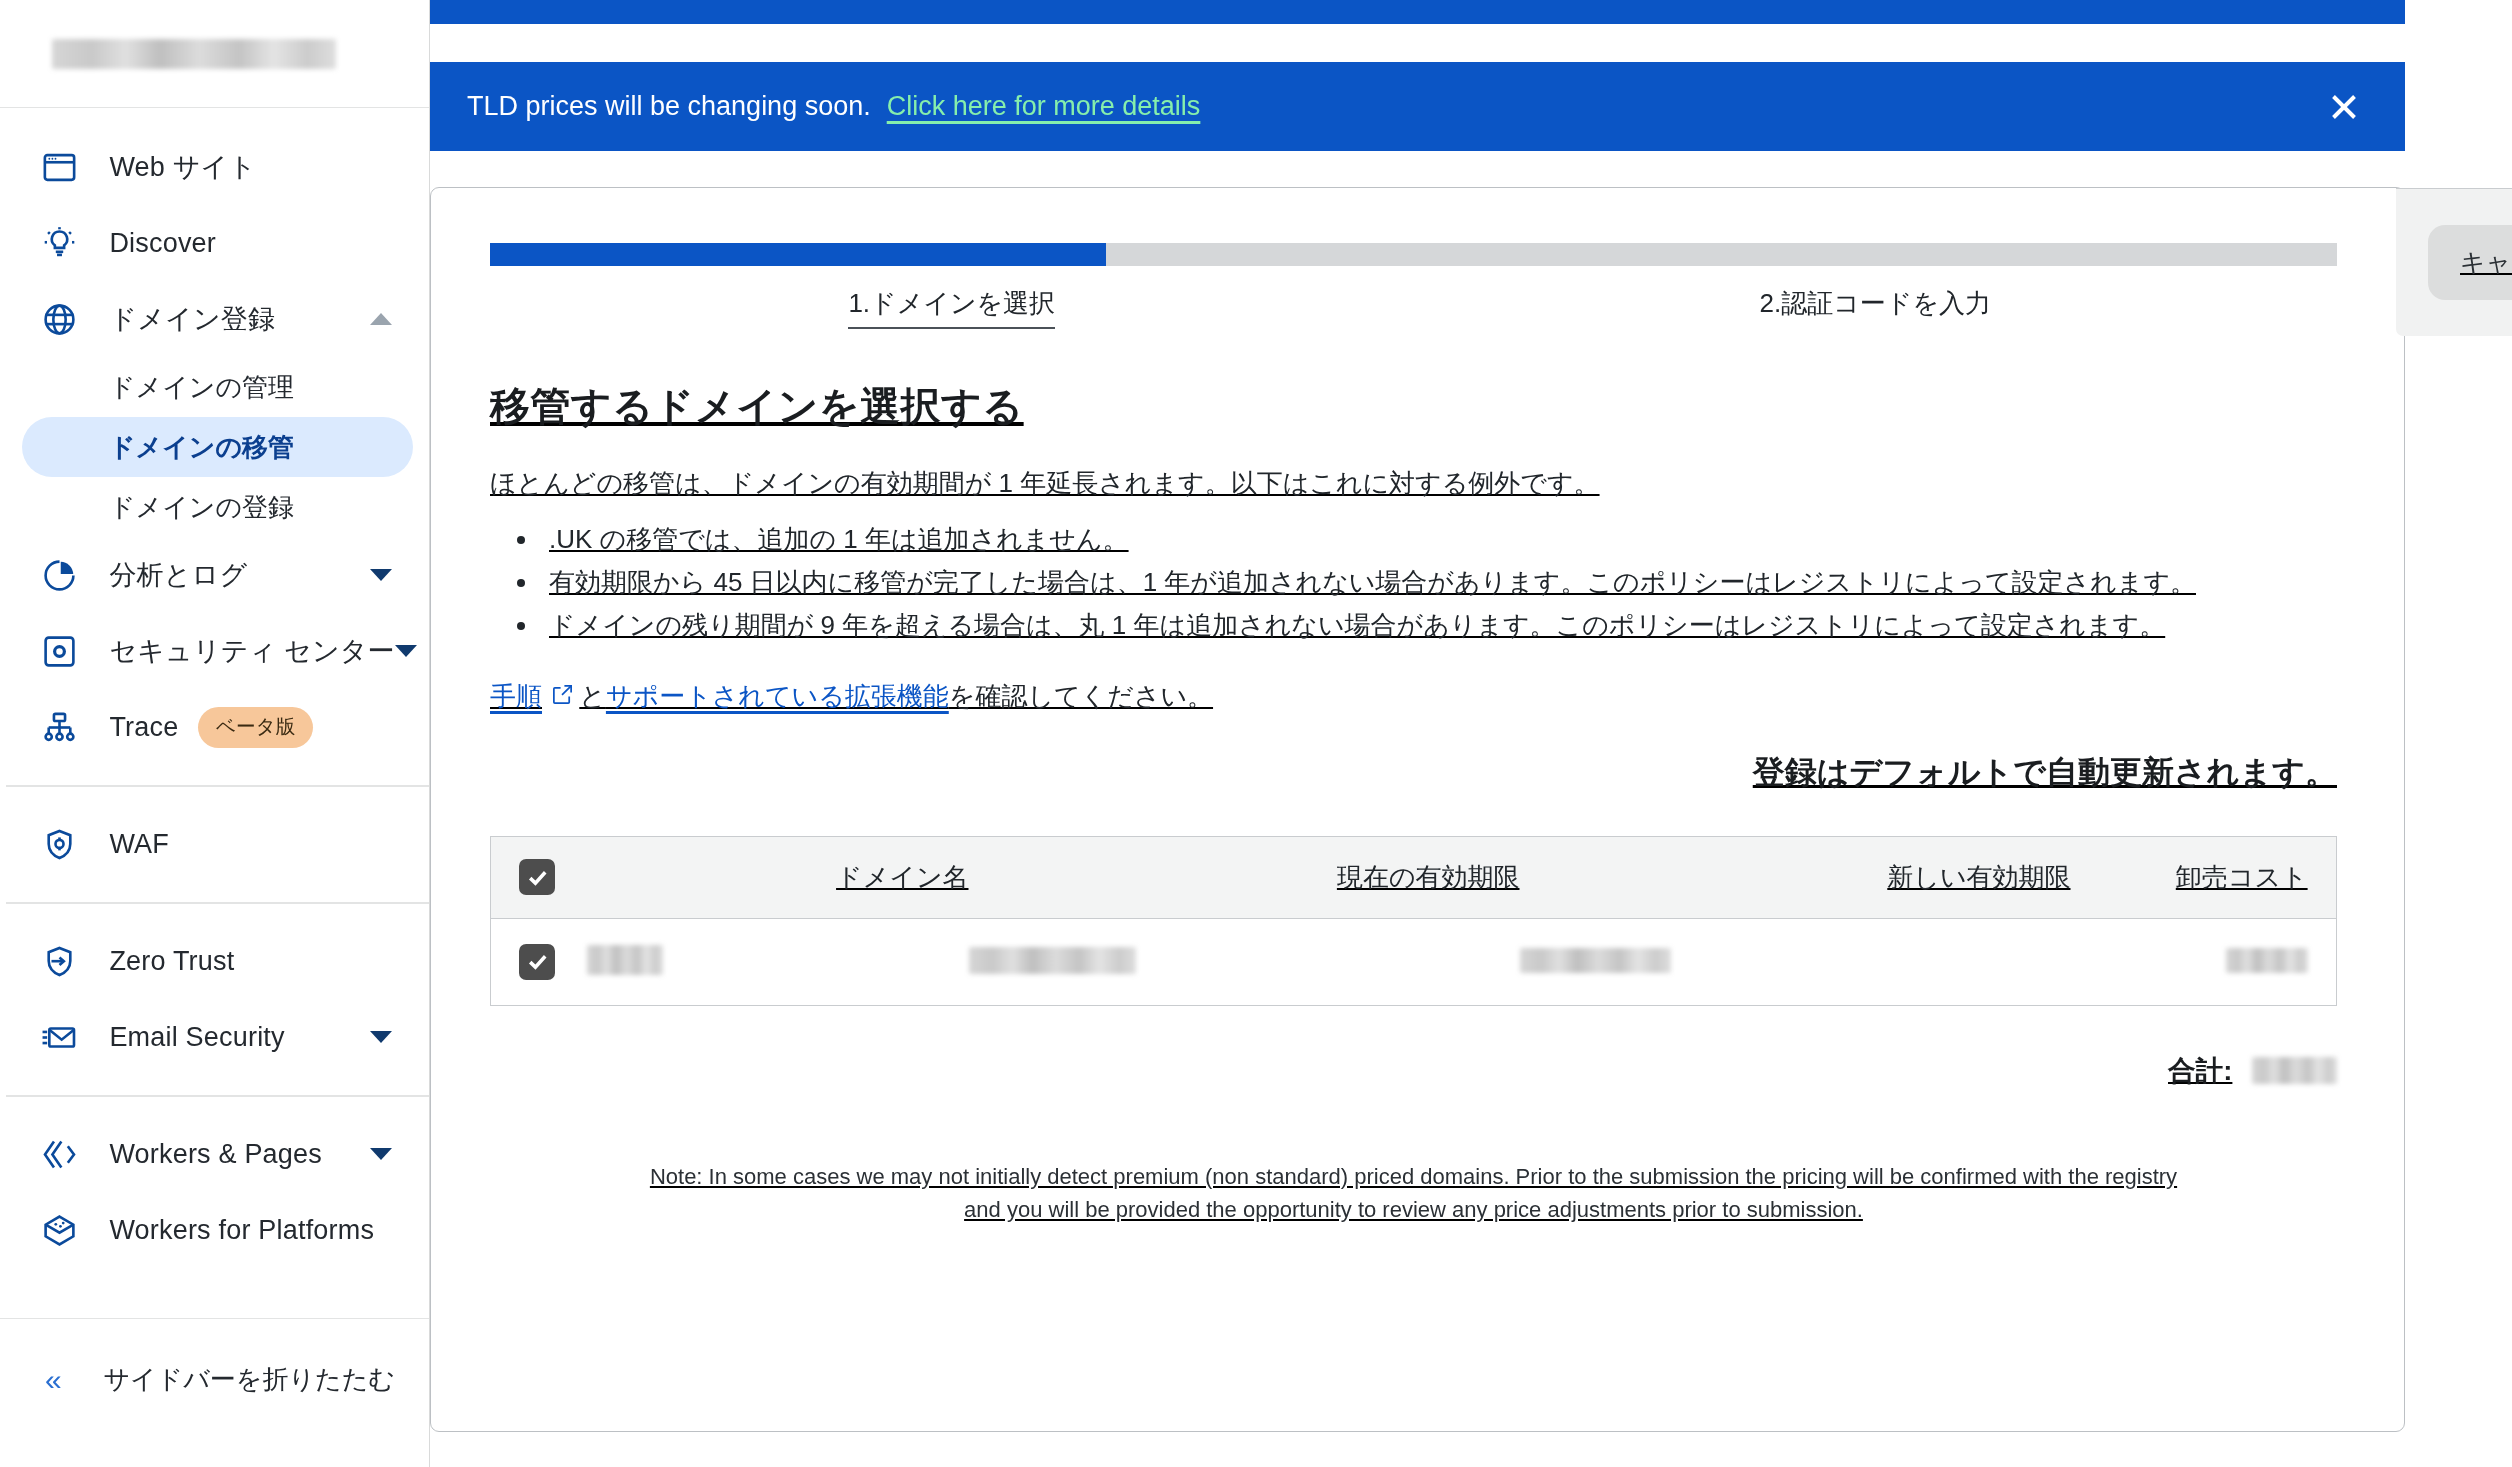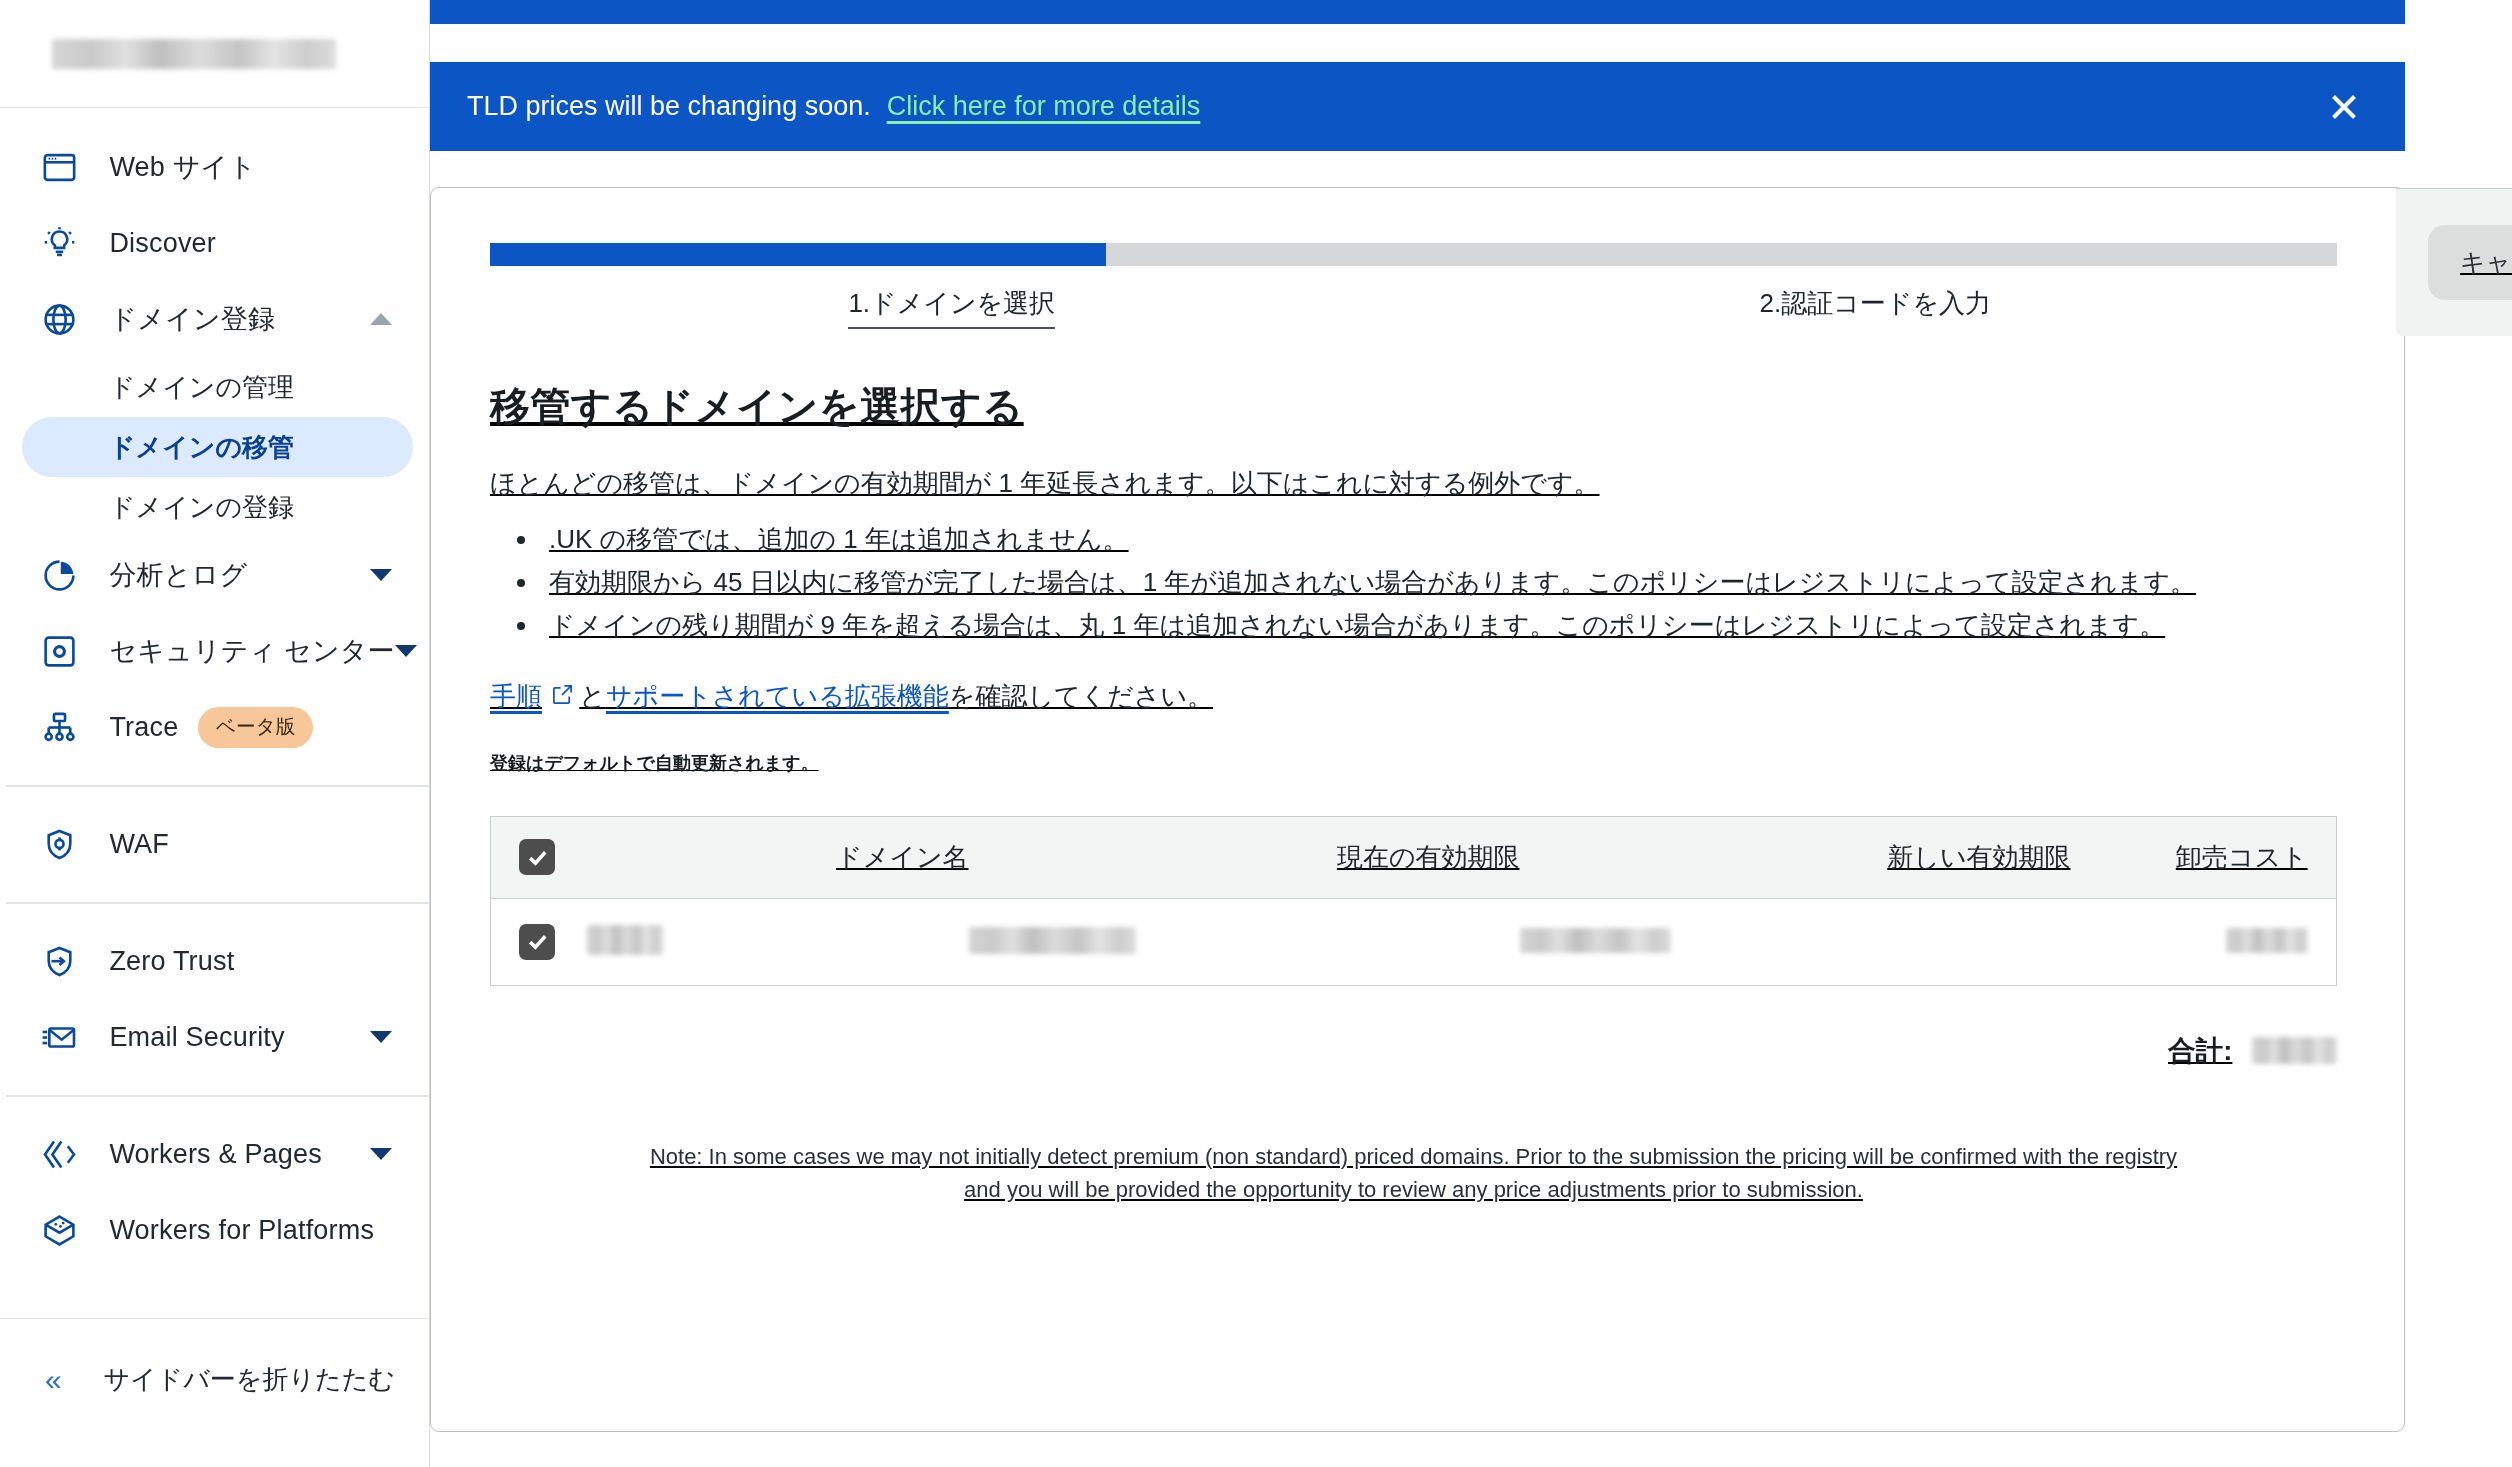--- a/index.html
+++ b/index.html
@@ -186,21 +186,21 @@
   }
   .links { margin-top: 34px; font-size: 26px; color: #21262b; }
   .links a {
     color: #0b55c5; text-decoration: underline;
     text-underline-offset: 6.2px; text-decoration-thickness: 2.7px;
     cursor: pointer;
   }
   .extlink-ic { display: inline-block; width: 23px; height: 23px;
      vertical-align: -1.8px; margin: 0 5.3px 0 9px; }
   .extlink-ic svg { width: 23px; height: 23px; stroke: #0b55c5; fill: none; stroke-width: 1.8; }
-  .bold-note { margin-top: 37px; font-size: 18px; font-weight: bold; color: #1a1d20; }
+  .bold-note { margin-top: 37px; font-size: 32px; font-weight: bold; color: #1a1d20; text-align: right; }
 
   
   table.dtbl {
     margin-top: 41px;
     width: 1847px;
     border-collapse: collapse;
     border: 1.8px solid #c9cccf;
     table-layout: fixed;
   }
   table.dtbl thead th {

